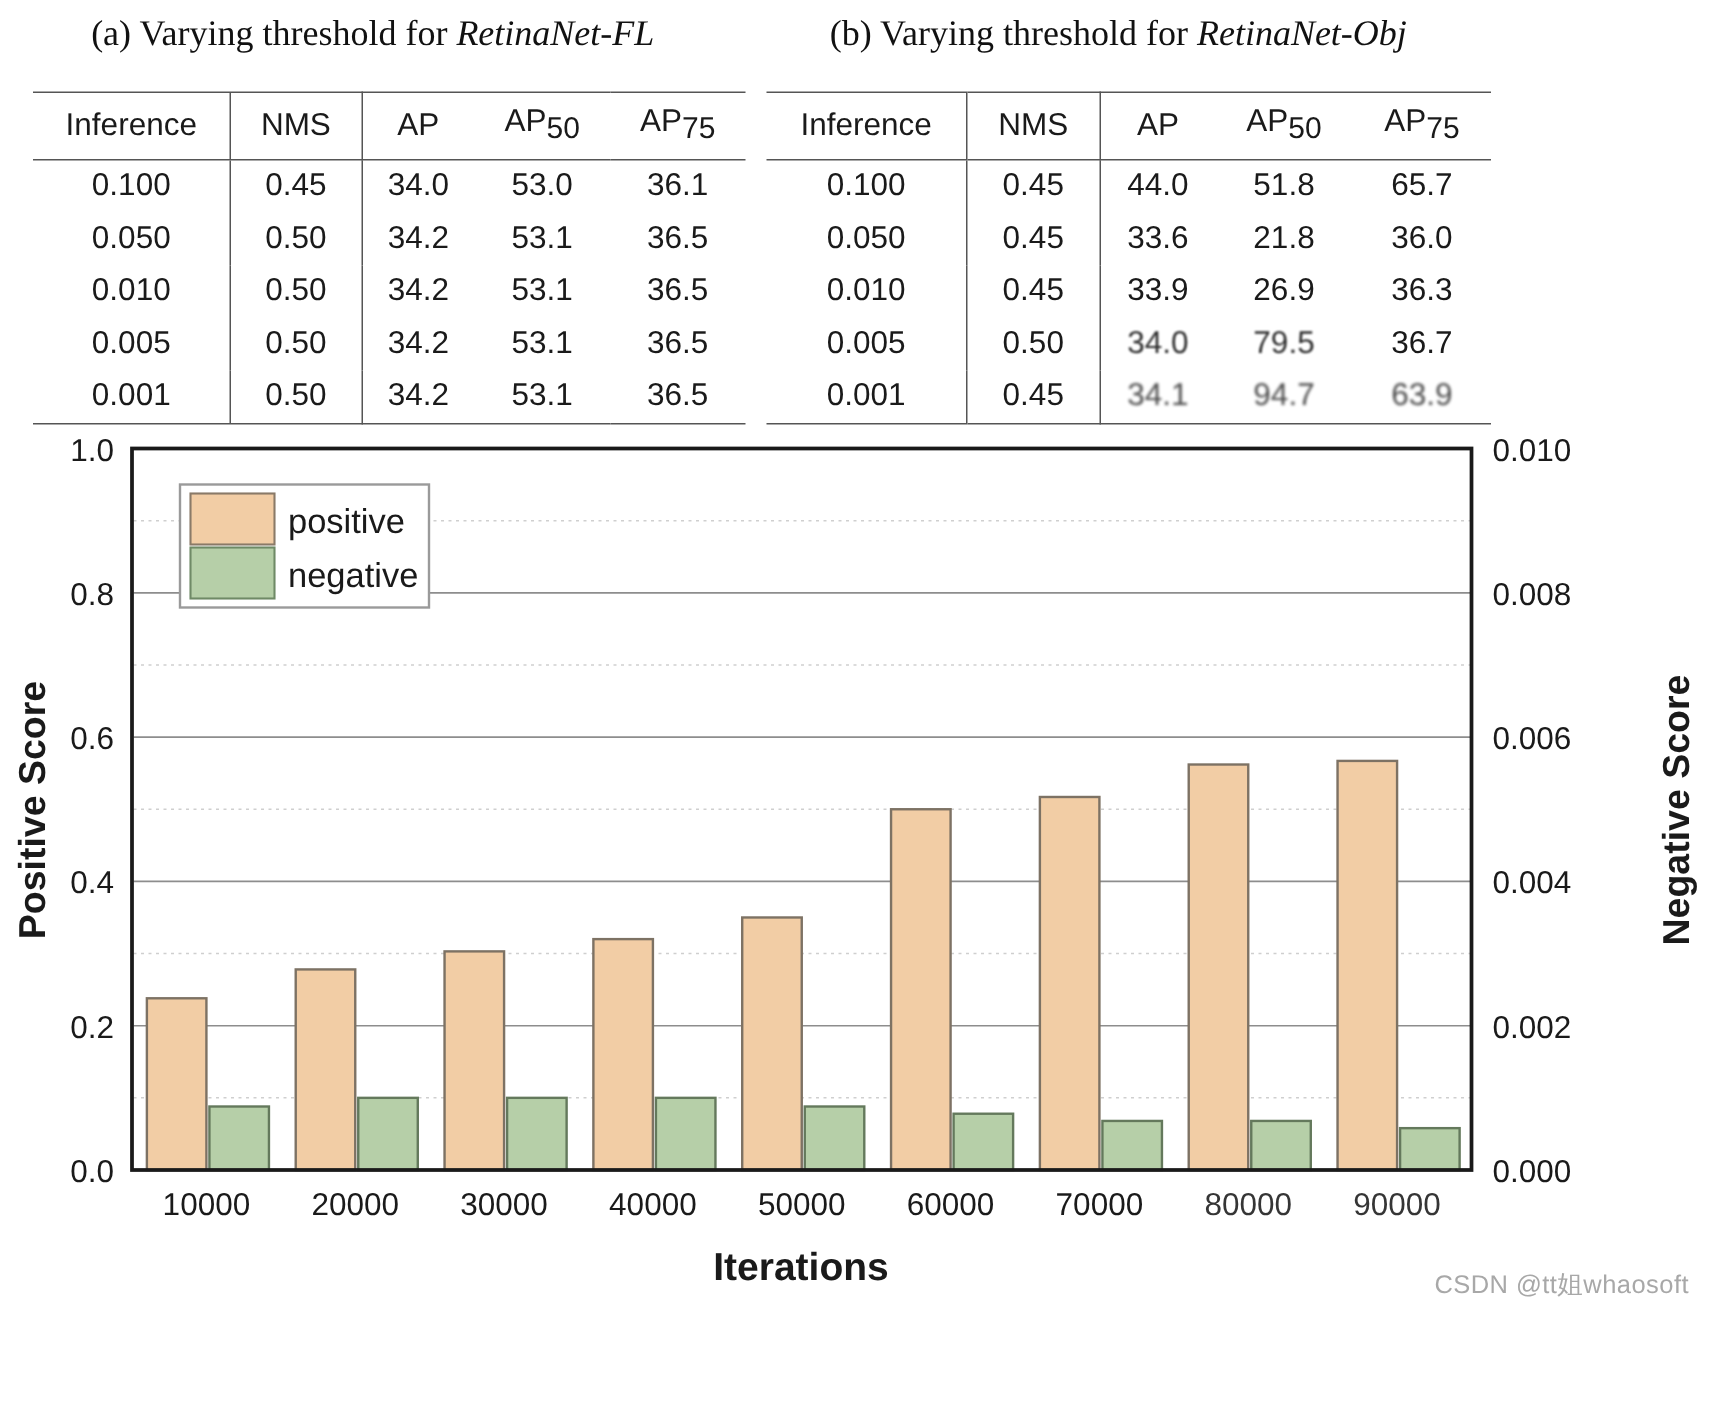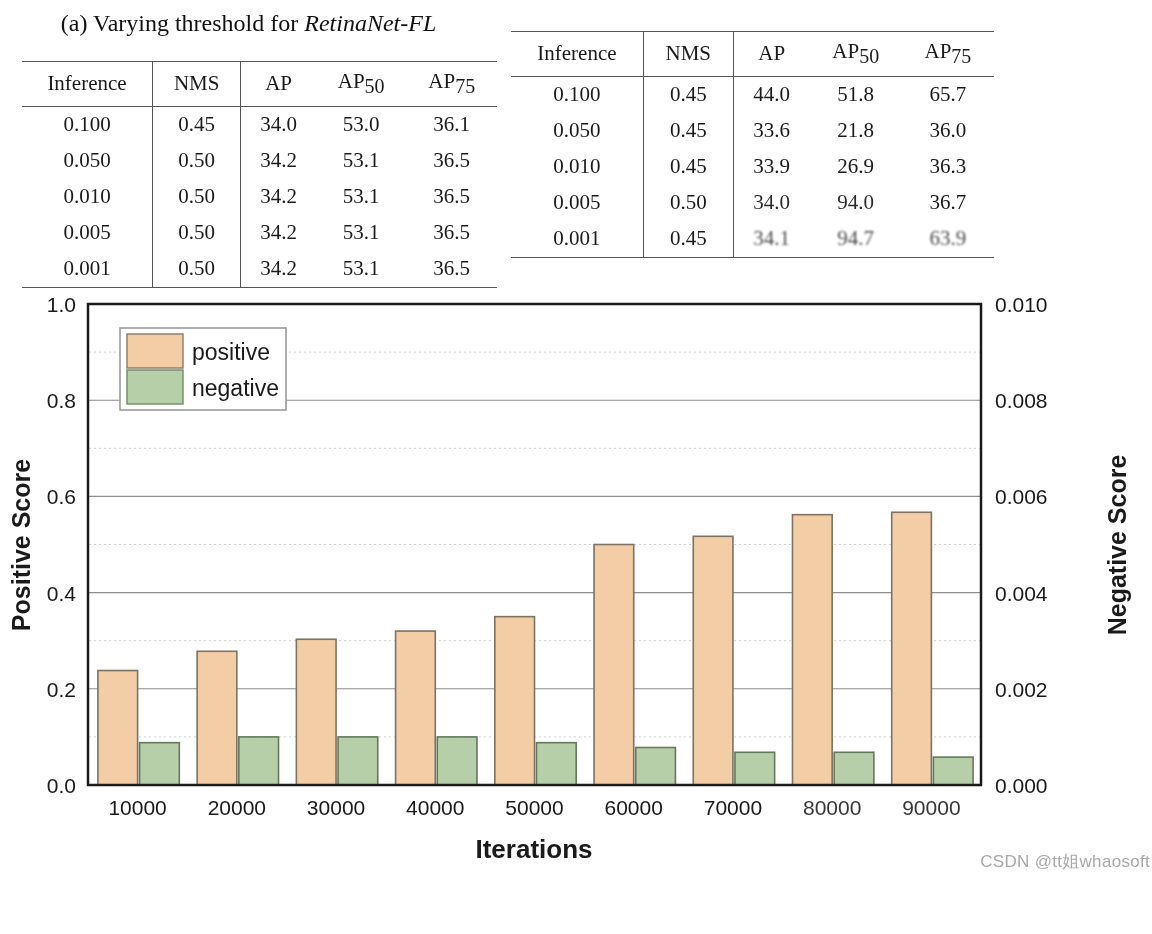--- a/index.html
+++ b/index.html
@@ -13,41 +13,40 @@
     font-family: "Liberation Sans", sans-serif;
     position: relative;
     overflow: hidden;
   }
 
   
   .tables-row {
     display: flex;
     width: 994px;
     box-sizing: border-box;
-    align-items: center;
   }
   .table-block {
     width: 576px;
     box-sizing: border-box;
   }
   .table-caption {
     font-family: "Liberation Serif", serif;
     font-size: 24px;
     text-align: center;
     color: #111;
     padding-top: 10px;
     padding-bottom: 24px;
     white-space: nowrap;
   }
   .table-caption .it {
     font-style: italic;
   }
   table.restbl {
     border-collapse: collapse;
-    font-family: Liberation Serif, serif;
+    font-family: Liberation Sans, sans-serif;
     font-size: 21px;
     color: #1a1a1a;
   }
   .tbl-a-wrap { padding-left: 22px; }
   .tbl-b-wrap { padding-left: 14px; }
   table.restbl td, table.restbl th {
     font-weight: normal;
     text-align: center;
     padding: 5px 0 6px 0;
     white-space: nowrap;
@@ -87,21 +86,21 @@
     font-size: 21px;
     fill: #1a1a1a;
   }
   .legend-label {
     font-family: "Liberation Sans", sans-serif;
     font-size: 23px;
     fill: #1a1a1a;
   }
   .watermark {
     position: absolute;
-    right: 2px;
+    right: 26px;
     bottom: 10px;
     font-family: "Liberation Sans", sans-serif;
     font-size: 17px;
     color: #a8a8a8;
     letter-spacing: 0.3px;
   }
 </style>
 </head>
 <body>
 
@@ -157,20 +156,23 @@
             <td class="bold">34.2</td>
             <td class="bold">53.1</td>
             <td class="bold">36.5</td>
           </tr>
         </tbody>
       </table>
     </div>
   </div>
 
   <div class="table-block">
+    <div class="table-caption">
+      <span>(b) Varying threshold for </span><span class="it">RetinaNet-Obj</span>
+    </div>
     <div class="tbl-b-wrap">
       <table class="restbl">
         <thead>
           <tr>
             <th class="cl-infer">Inference</th>
             <th class="cl-nms">NMS</th>
             <th class="cl-ap">AP</th>
             <th class="cl-ap50"><span>AP</span><span class="sub">50</span></th>
             <th class="cl-ap75"><span>AP</span><span class="sub">75</span></th>
           </tr>
@@ -194,21 +196,21 @@
             <td>0.010</td>
             <td class="cl-nms">0.45</td>
             <td>33.9</td>
             <td>26.9</td>
             <td>36.3</td>
           </tr>
           <tr>
             <td>0.005</td>
             <td class="cl-nms">0.50</td>
             <td class="blurry">34.0</td>
-            <td class="blurry">94.0</td>
+            <td class="blurry">79.5</td>
             <td class="bold">36.7</td>
           </tr>
           <tr>
             <td class="bold">0.001</td>
             <td class="cl-nms bold">0.45</td>
             <td class="bold blurry2">34.1</td>
             <td class="bold blurry2">94.7</td>
             <td class="blurry2">63.9</td>
           </tr>
         </tbody>

